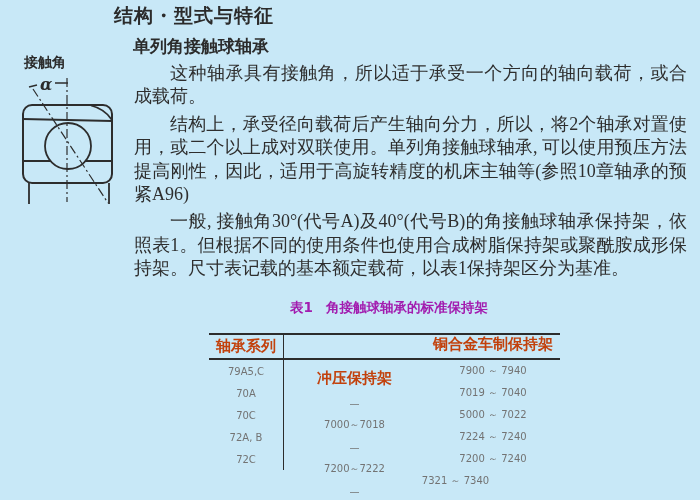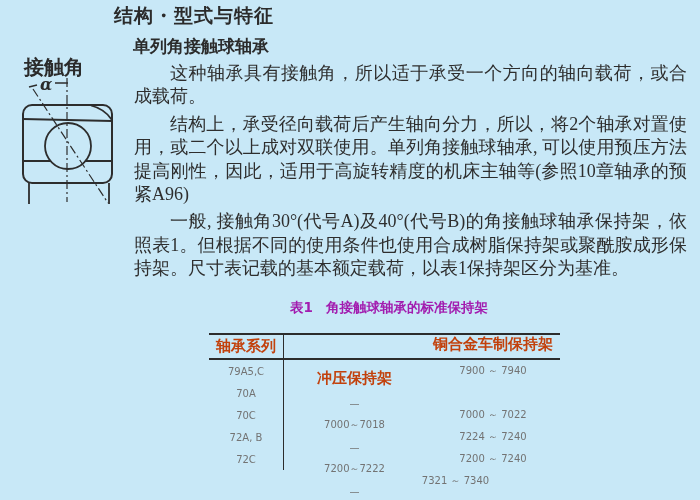--- a/index.html
+++ b/index.html
@@ -26,21 +26,21 @@
     position:absolute;left:130px;top:58px;width:561px;
     font-size:18px;line-height:23.4px;
     text-align:justify;text-justify:inter-ideograph;
     color:#2e2e2e;
   }
   .body-text p{margin:4px;text-indent:2em;}
   
   .diagram-label{
     position:absolute;left:24px;top:54px;
     font-family:"DejaVu Sans", sans-serif;
-    font-size:20px;font-weight:bold;color:#2b2b2b;
+    font-size:14px;font-weight:bold;color:#2b2b2b;
   }
   .alpha-symbol{
     position:absolute;left:40px;top:75px;
     font-family:"DejaVu Serif", serif;
     font-style:italic;font-size:16px;font-weight:bold;color:#2b2b2b;
   }
   .diagram-svg{position:absolute;left:8px;top:48px;}
   
   .tbl-caption{
     position:absolute;left:290px;top:299px;
@@ -118,25 +118,26 @@
       <div class="c3">铜合金车制保持架</div>
     </div>
     <div class="tbl-row">
       <div class="c1">79A5,C</div>
       <div class="c2">—</div>
       <div class="c3">7900 ～ 7940</div>
     </div>
     <div class="tbl-row">
       <div class="c1">70A</div>
       <div class="c2">7000～7018</div>
+      <div class="c3">7019 ～ 7040</div>
     </div>
     <div class="tbl-row">
       <div class="c1">70C</div>
       <div class="c2">—</div>
-      <div class="c3">7000 ～ 7022</div>
+      <div class="c3">5000 ～ 7022</div>
     </div>
     <div class="tbl-row">
       <div class="c1">72A, B</div>
       <div class="c2">7200～7222</div>
       <div class="c3">7224 ～ 7240</div>
     </div>
     <div class="tbl-row">
       <div class="c1">72C</div>
       <div class="c2">—</div>
       <div class="c3">7200 ～ 7240</div>

